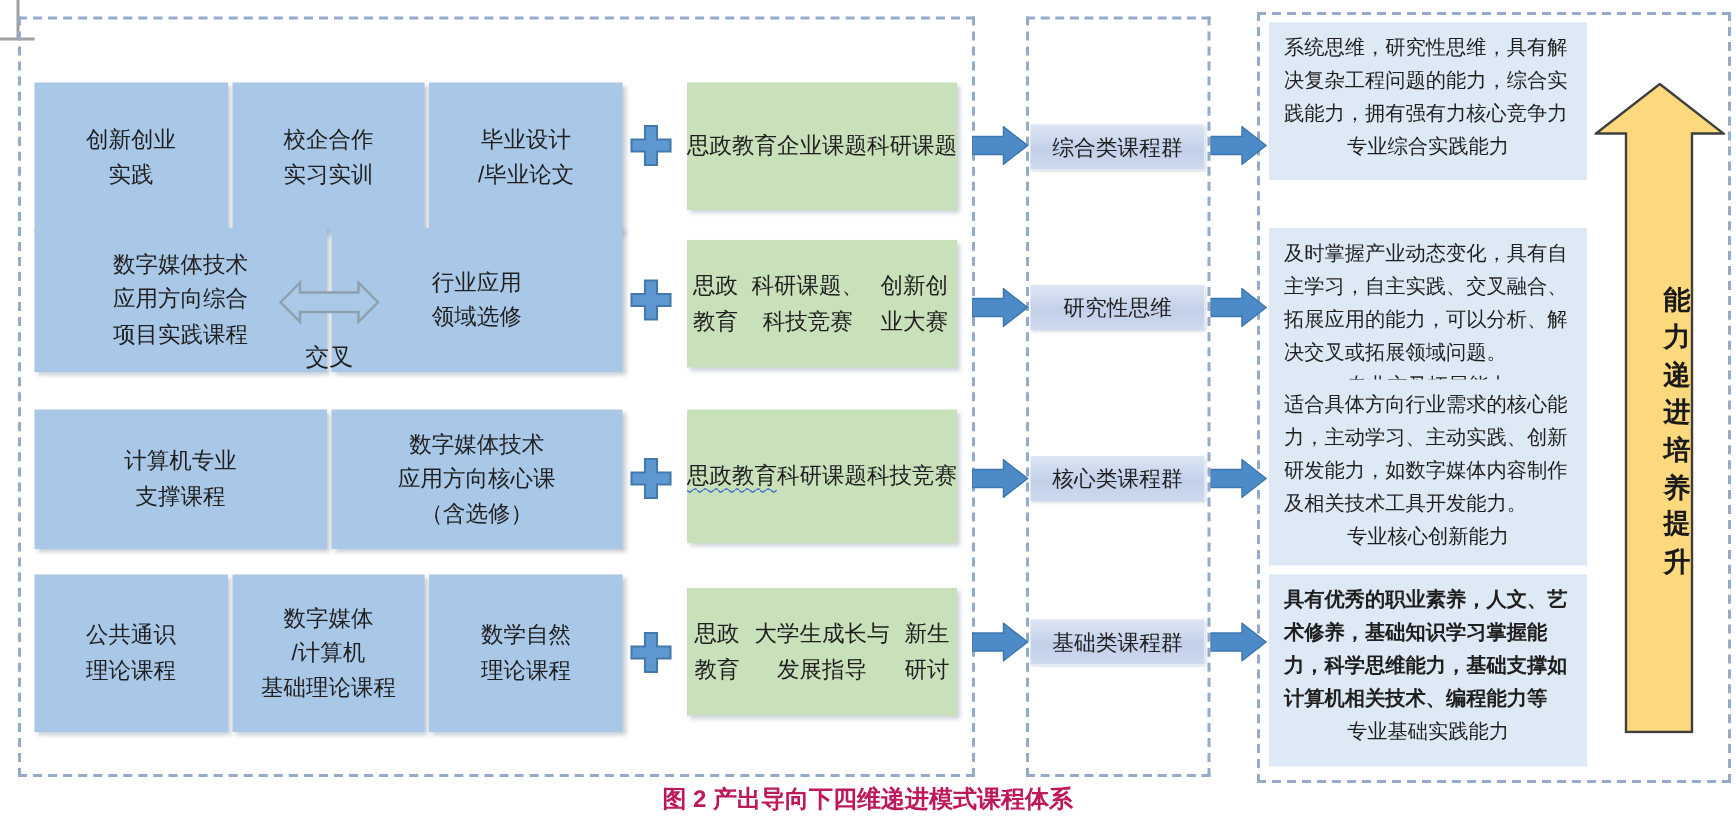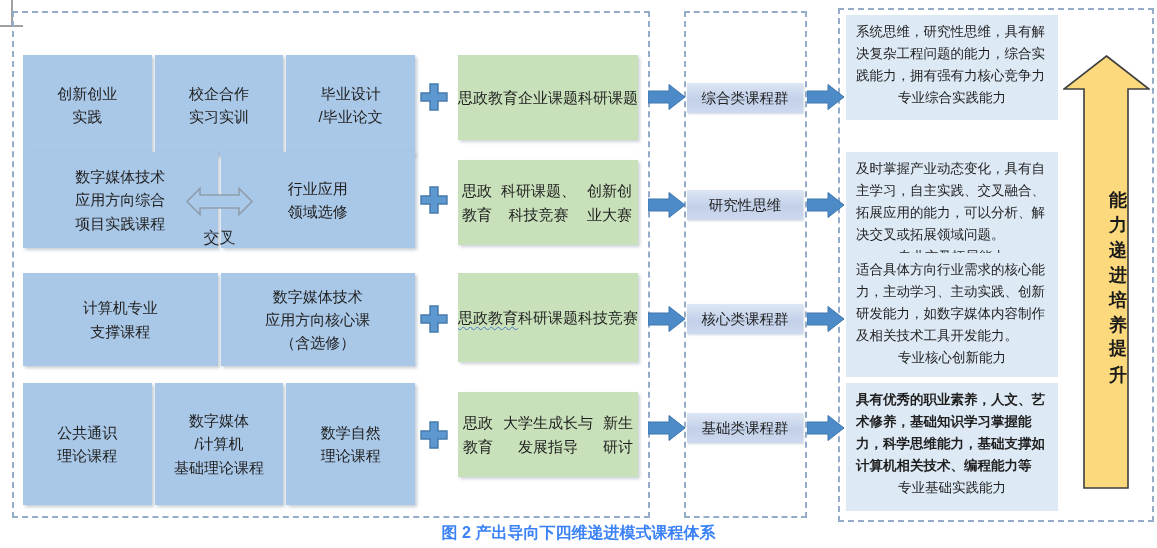--- a/index.html
+++ b/index.html
@@ -14,21 +14,21 @@
   .corner-v{position:absolute;left:11px;top:0;width:2px;height:26px;background:#a0a0a0;}
   .corner-h{position:absolute;left:0;top:25px;width:23px;height:2px;background:#a0a0a0;}
 
   .row{position:absolute;left:23px;width:392px;display:flex;gap:3px;}
   .course-box{flex:1;background:#a9c7e7;display:flex;align-items:center;justify-content:center;
     text-align:center;font-size:15px;line-height:1.55;white-space:pre-line;
     box-shadow:2px 2px 3px rgba(110,130,150,.4);}
   .row1{top:55px;height:100px;}
   .row2{top:152px;height:96px;}
   .row3{top:273px;height:93px;}
-  .row4{top:383px;height:122px;}
+  .row4{top:383px;height:105px;}
 
   .cross-arrow{position:absolute;left:186px;top:185px;width:67px;height:33px;}
   .cross-label{position:absolute;left:186px;top:185px;width:67px;height:33px;display:flex;
     align-items:center;justify-content:center;font-size:16px;margin-top:37px;}
 
   .plus{position:absolute;left:420px;width:28px;height:28px;}
   .plus1{top:83px;} .plus2{top:186px;} .plus3{top:305px;} .plus4{top:421px;}
 
   .green-box{position:absolute;left:458px;width:180px;background:#c8e1ba;
     display:flex;flex-direction:row;align-items:center;justify-content:center;
@@ -55,21 +55,21 @@
   .o4 .outcome-text{text-align:left;font-weight:bold;}
   .ability-line{text-align:center;font-family:Liberation Serif, serif;}
 
   .big-arrow{position:absolute;left:1063px;top:55px;width:87px;height:434px;}
   .big-arrow-label{position:absolute;left:1084px;top:95px;width:46px;height:360px;
     display:flex;align-items:flex-start;justify-content:center;
     writing-mode:vertical-rl;text-orientation:upright;
     font-size:18px;font-weight:bold;letter-spacing:25px;color:#1a1a1a;}
 
   .caption{position:absolute;left:0;top:523px;width:1157px;text-align:center;
-    font-size:16px;font-weight:bold;color:#3b82f6;}
+    font-size:16px;font-weight:bold;color:#be185d;}
 </style>
 </head>
 <body>
 
 <div class="stage">
 
   <div class="corner-v"></div>
   <div class="corner-h"></div>
 
   <div class="panel panel-left"></div>

